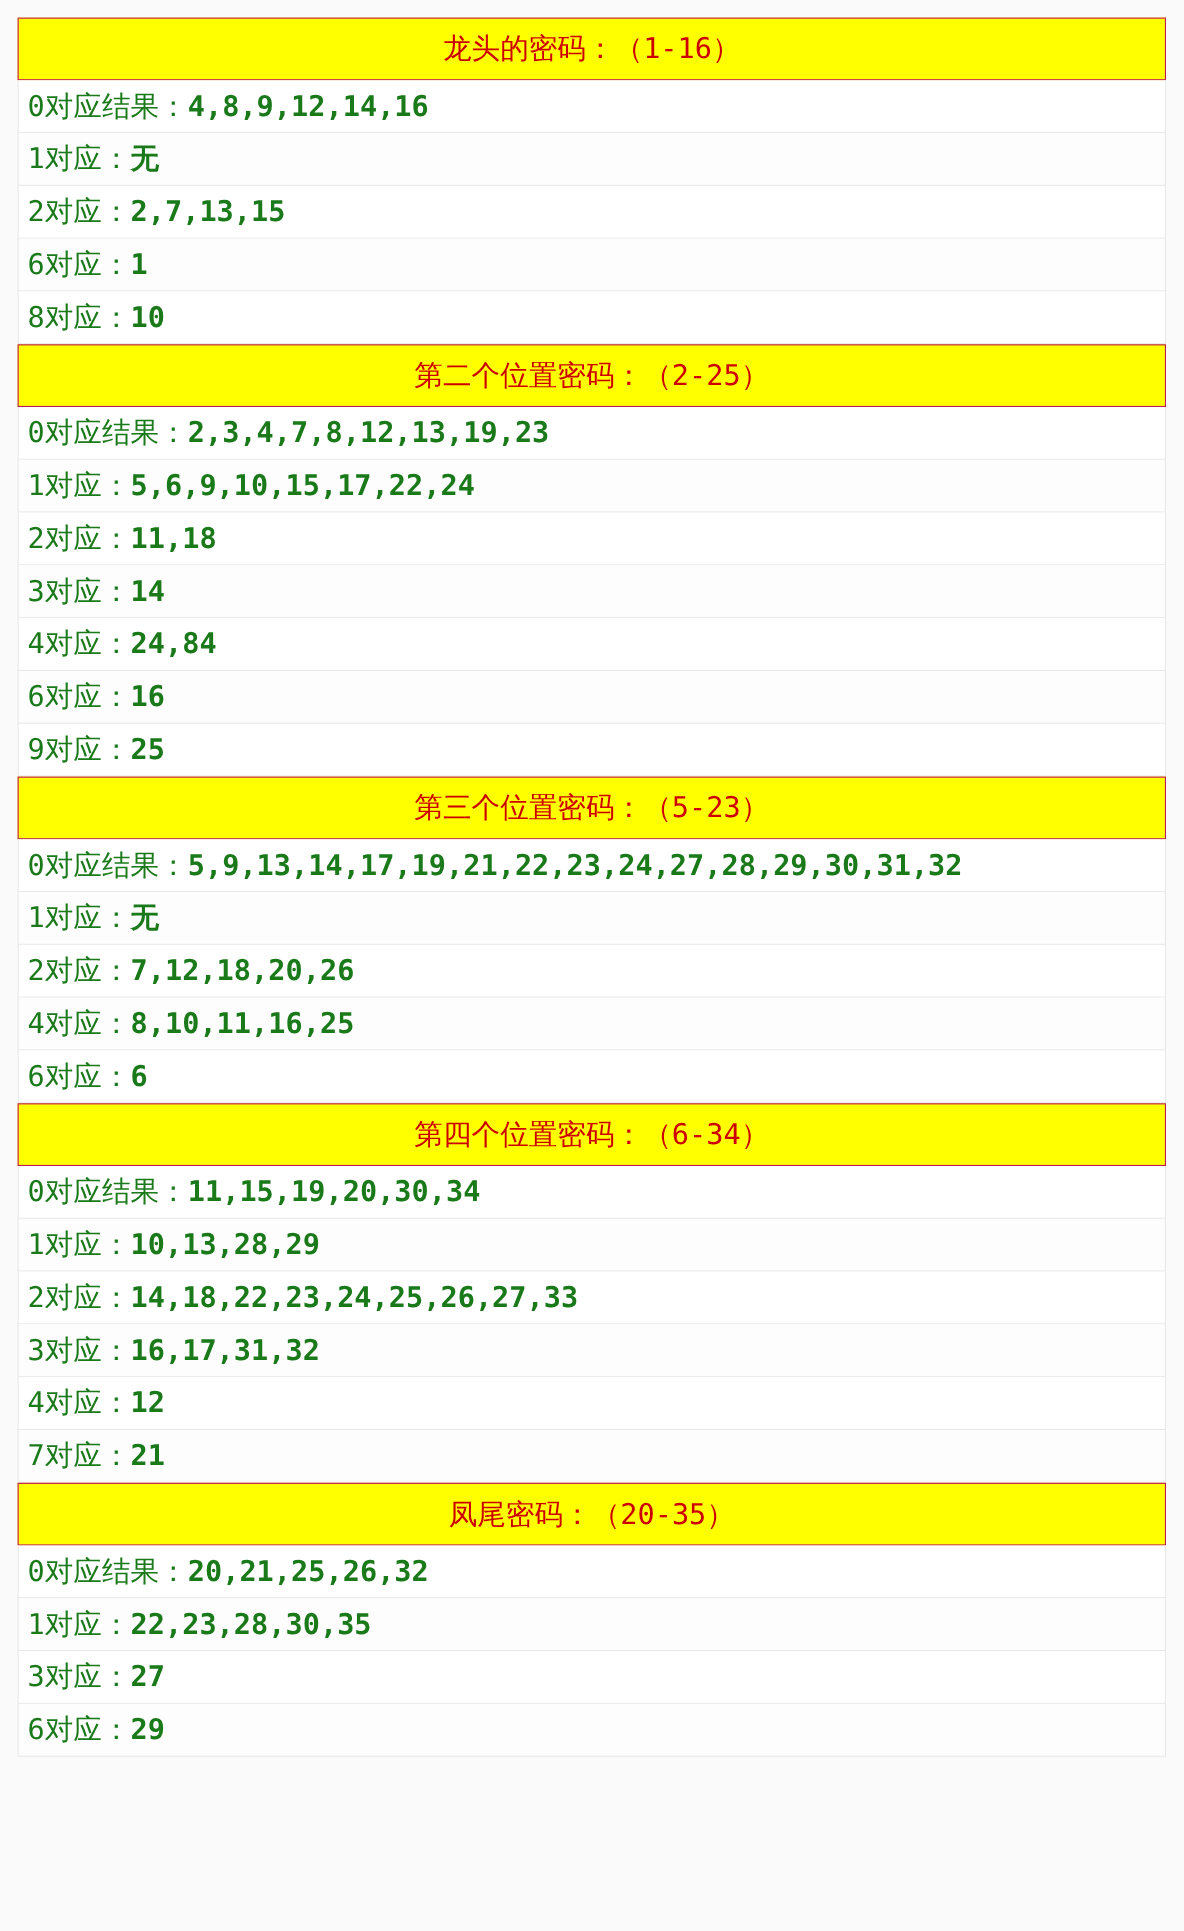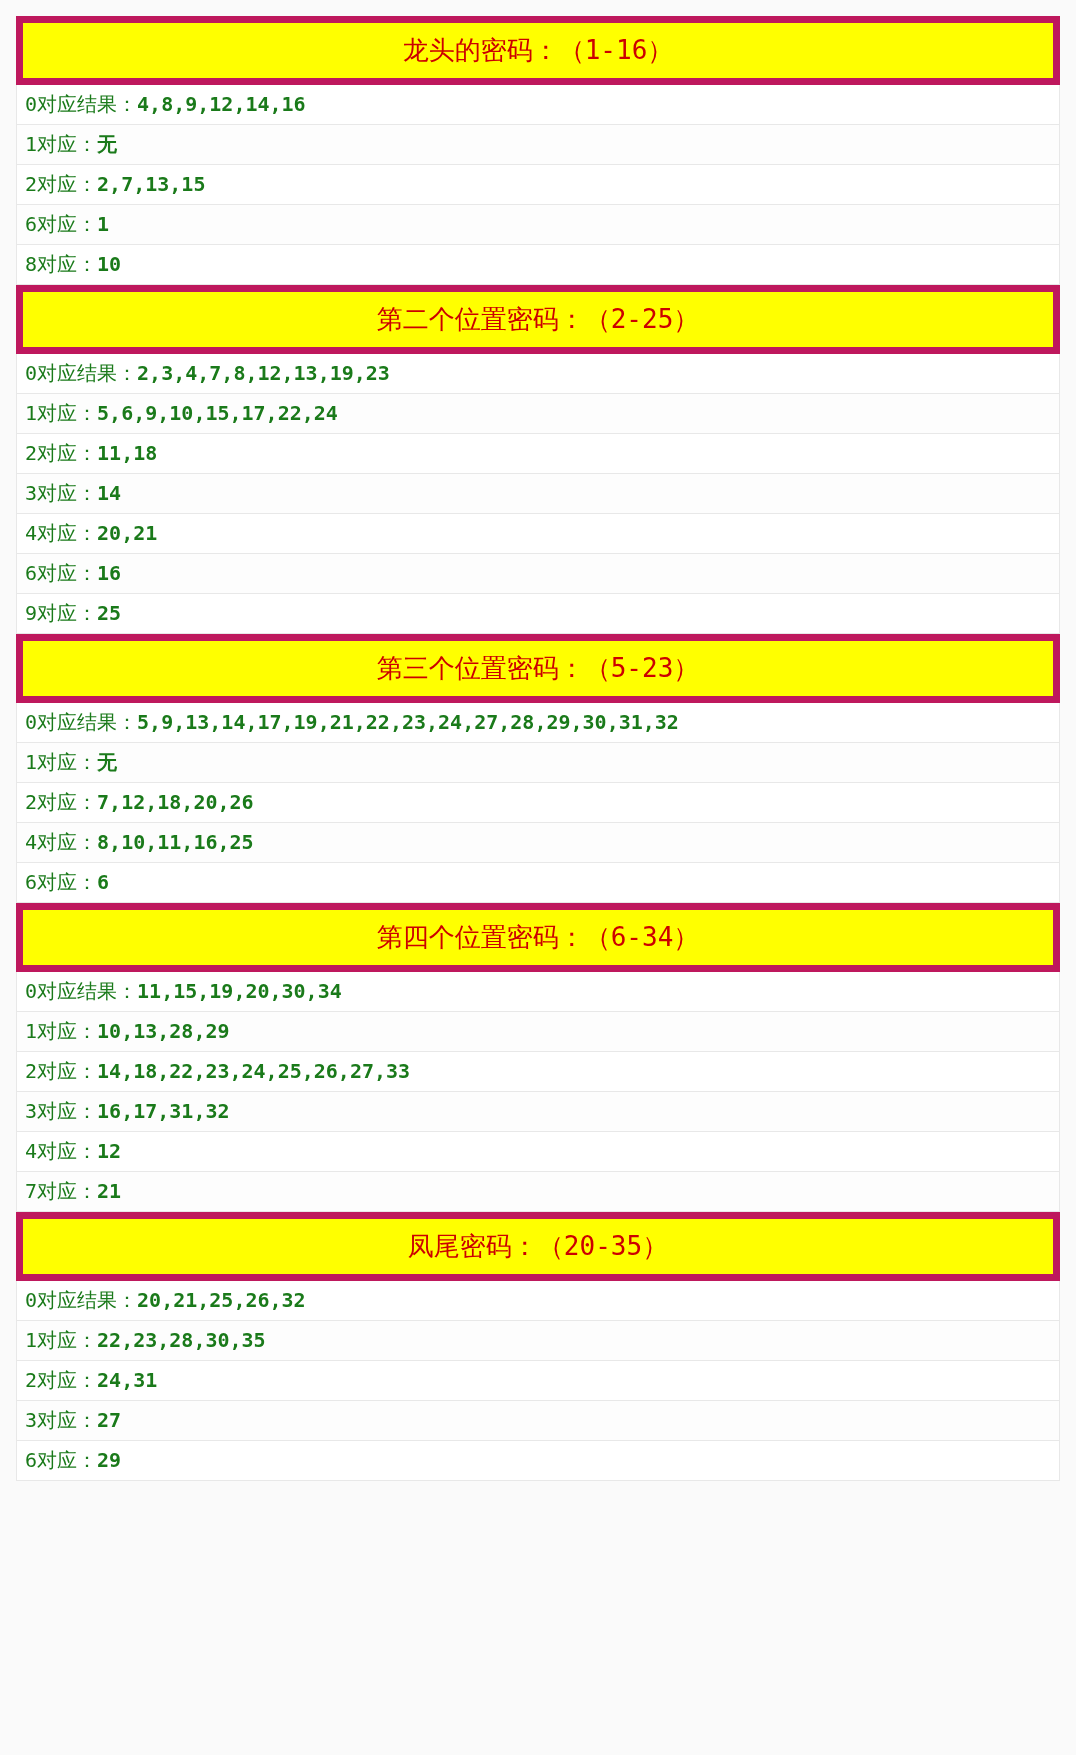--- a/index.html
+++ b/index.html
@@ -16,27 +16,27 @@
     .section {
       margin-bottom: 0;
     }
     .section-header {
       background: #ffff00;
       color: #cc0000;
       text-align: center;
       font-size: 26px;
       font-weight: normal;
       padding: 10px 0;
-      border: 7px solid #be185d;
+      border: 1px solid #be185d;
       font-family: "SimSun", "NSimSun", monospace;
     }
     .row {
       background: #ffffff;
       color: #1a7a1a;
-      font-size: 20px;
+      font-size: 26px;
       padding: 6px 8px;
       border: 1px solid #e8e8e8;
       border-top: none;
       font-family: "SimSun", "NSimSun", monospace;
       letter-spacing: 0;
     }
     .row:nth-child(odd) {
       background: #fdfdfd;
     }
     .label {
@@ -58,21 +58,21 @@
       <div class="row"><span class="label">2对应：</span><span class="value">2,7,13,15</span></div>
       <div class="row"><span class="label">6对应：</span><span class="value">1</span></div>
       <div class="row"><span class="label">8对应：</span><span class="value">10</span></div>
     </div>
     <div class="section">
       <div class="section-header">第二个位置密码：（2-25）</div>
       <div class="row"><span class="label">0对应结果：</span><span class="value">2,3,4,7,8,12,13,19,23</span></div>
       <div class="row"><span class="label">1对应：</span><span class="value">5,6,9,10,15,17,22,24</span></div>
       <div class="row"><span class="label">2对应：</span><span class="value">11,18</span></div>
       <div class="row"><span class="label">3对应：</span><span class="value">14</span></div>
-      <div class="row"><span class="label">4对应：</span><span class="value">20,21</span></div>
+      <div class="row"><span class="label">4对应：</span><span class="value">24,84</span></div>
       <div class="row"><span class="label">6对应：</span><span class="value">16</span></div>
       <div class="row"><span class="label">9对应：</span><span class="value">25</span></div>
     </div>
     <div class="section">
       <div class="section-header">第三个位置密码：（5-23）</div>
       <div class="row"><span class="label">0对应结果：</span><span class="value">5,9,13,14,17,19,21,22,23,24,27,28,29,30,31,32</span></div>
       <div class="row"><span class="label">1对应：</span><span class="value">无</span></div>
       <div class="row"><span class="label">2对应：</span><span class="value">7,12,18,20,26</span></div>
       <div class="row"><span class="label">4对应：</span><span class="value">8,10,11,16,25</span></div>
       <div class="row"><span class="label">6对应：</span><span class="value">6</span></div>
@@ -83,17 +83,16 @@
       <div class="row"><span class="label">1对应：</span><span class="value">10,13,28,29</span></div>
       <div class="row"><span class="label">2对应：</span><span class="value">14,18,22,23,24,25,26,27,33</span></div>
       <div class="row"><span class="label">3对应：</span><span class="value">16,17,31,32</span></div>
       <div class="row"><span class="label">4对应：</span><span class="value">12</span></div>
       <div class="row"><span class="label">7对应：</span><span class="value">21</span></div>
     </div>
     <div class="section">
       <div class="section-header">凤尾密码：（20-35）</div>
       <div class="row"><span class="label">0对应结果：</span><span class="value">20,21,25,26,32</span></div>
       <div class="row"><span class="label">1对应：</span><span class="value">22,23,28,30,35</span></div>
-      <div class="row"><span class="label">2对应：</span><span class="value">24,31</span></div>
       <div class="row"><span class="label">3对应：</span><span class="value">27</span></div>
       <div class="row"><span class="label">6对应：</span><span class="value">29</span></div>
     </div>
   </div>
 
 </body></html>

